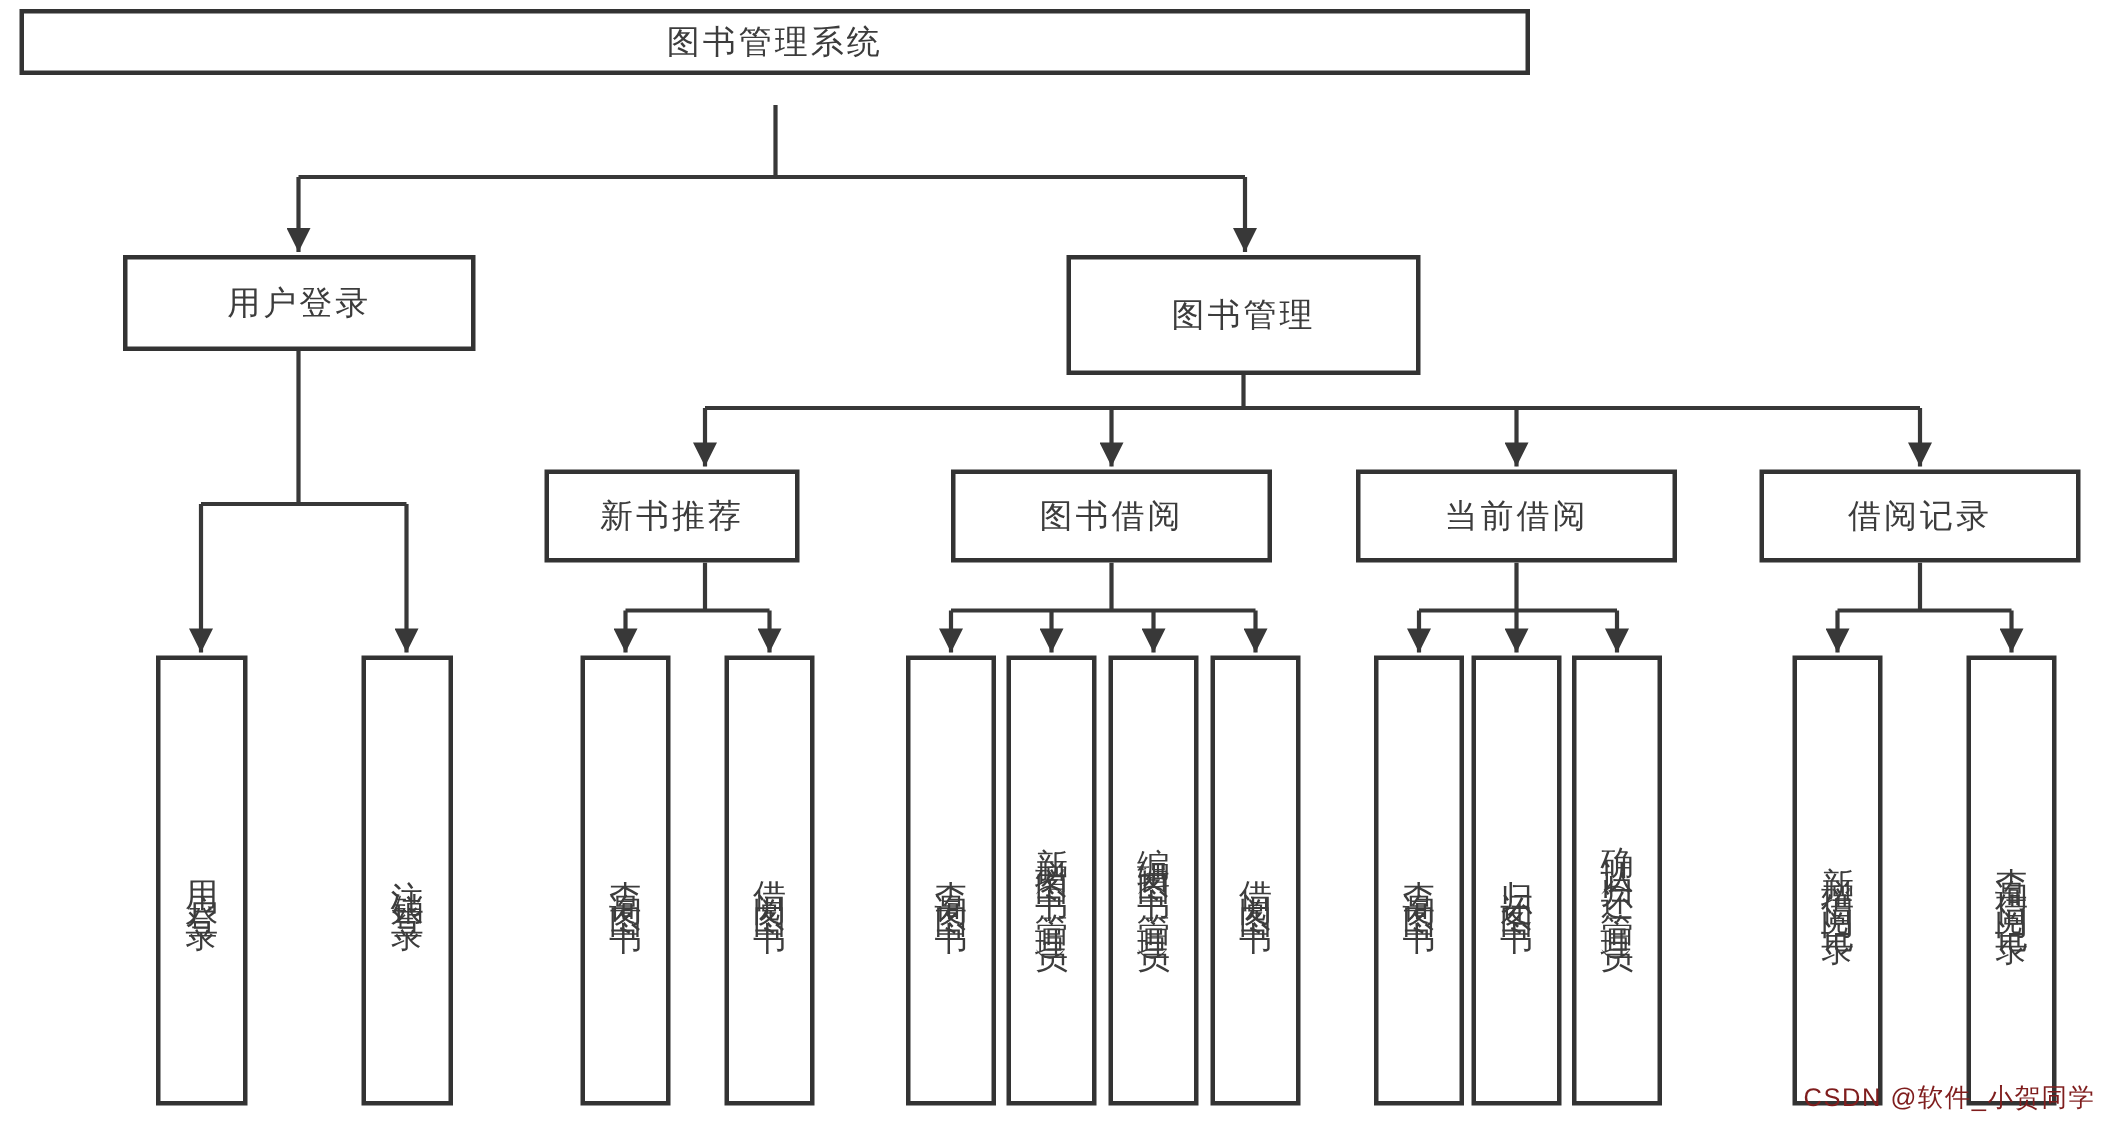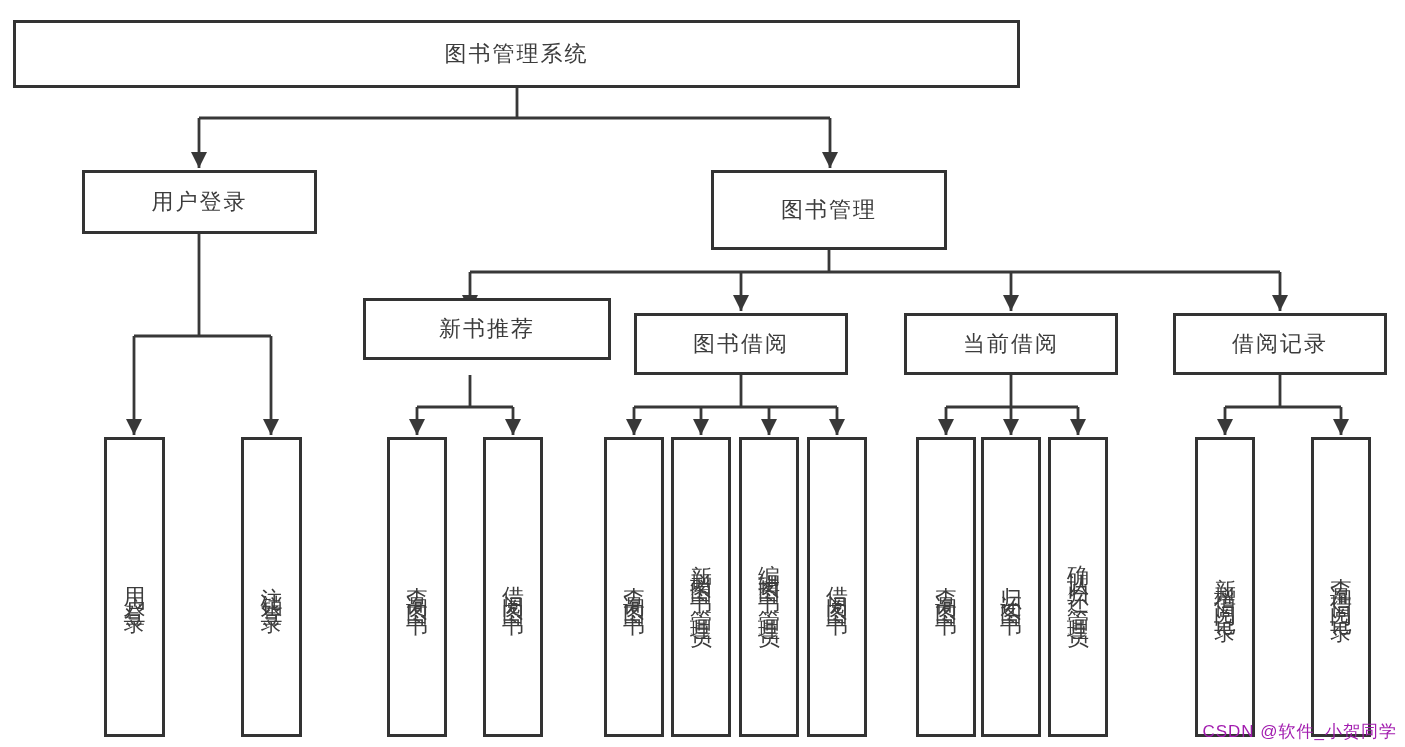--- a/index.html
+++ b/index.html
@@ -43,21 +43,21 @@
     letter-spacing: 9px;
     white-space: normal;
     line-height: 1;
   }
   .watermark {
     position: absolute;
     right: 8px;
     bottom: 4px;
     font-size: 17px;
     letter-spacing: 1px;
-    color: #a21caf;
+    color: #7f1d1d;
     white-space: nowrap;
   }
 </style>
 </head>
 <body>
 
 <div class="canvas">
 
   <svg class="connectors" viewBox="0 0 1405 747" xmlns="http://www.w3.org/2000/svg">
     <defs>
@@ -90,32 +90,32 @@
       <path d="M769,407 V435" marker-end="url(#arrow)"></path>
       <path d="M837,407 V435" marker-end="url(#arrow)"></path>
       <path d="M946,407 V435" marker-end="url(#arrow)"></path>
       <path d="M1011,407 V435" marker-end="url(#arrow)"></path>
       <path d="M1078,407 V435" marker-end="url(#arrow)"></path>
       <path d="M1225,407 V435" marker-end="url(#arrow)"></path>
       <path d="M1341,407 V435" marker-end="url(#arrow)"></path>
     </g>
   </svg>
 
-  <div class="box" style="left:13px; top:20px; width:1007px; height:68px">
+  <div class="box" style="left:13px; top:6px; width:1007px; height:44px">
     <span class="lbl">图书管理系统</span>
   </div>
 
   <div class="box" style="left:82px; top:170px; width:235px; height:64px">
     <span class="lbl">用户登录</span>
   </div>
   <div class="box" style="left:711px; top:170px; width:236px; height:80px">
     <span class="lbl">图书管理</span>
   </div>
 
-  <div class="box" style="left:363px; top:298px; width:248px; height:62px">
+  <div class="box" style="left:363px; top:313px; width:170px; height:62px">
     <span class="lbl">新书推荐</span>
   </div>
   <div class="box" style="left:634px; top:313px; width:214px; height:62px">
     <span class="lbl">图书借阅</span>
   </div>
   <div class="box" style="left:904px; top:313px; width:214px; height:62px">
     <span class="lbl">当前借阅</span>
   </div>
   <div class="box" style="left:1173px; top:313px; width:214px; height:62px">
     <span class="lbl">借阅记录</span>

